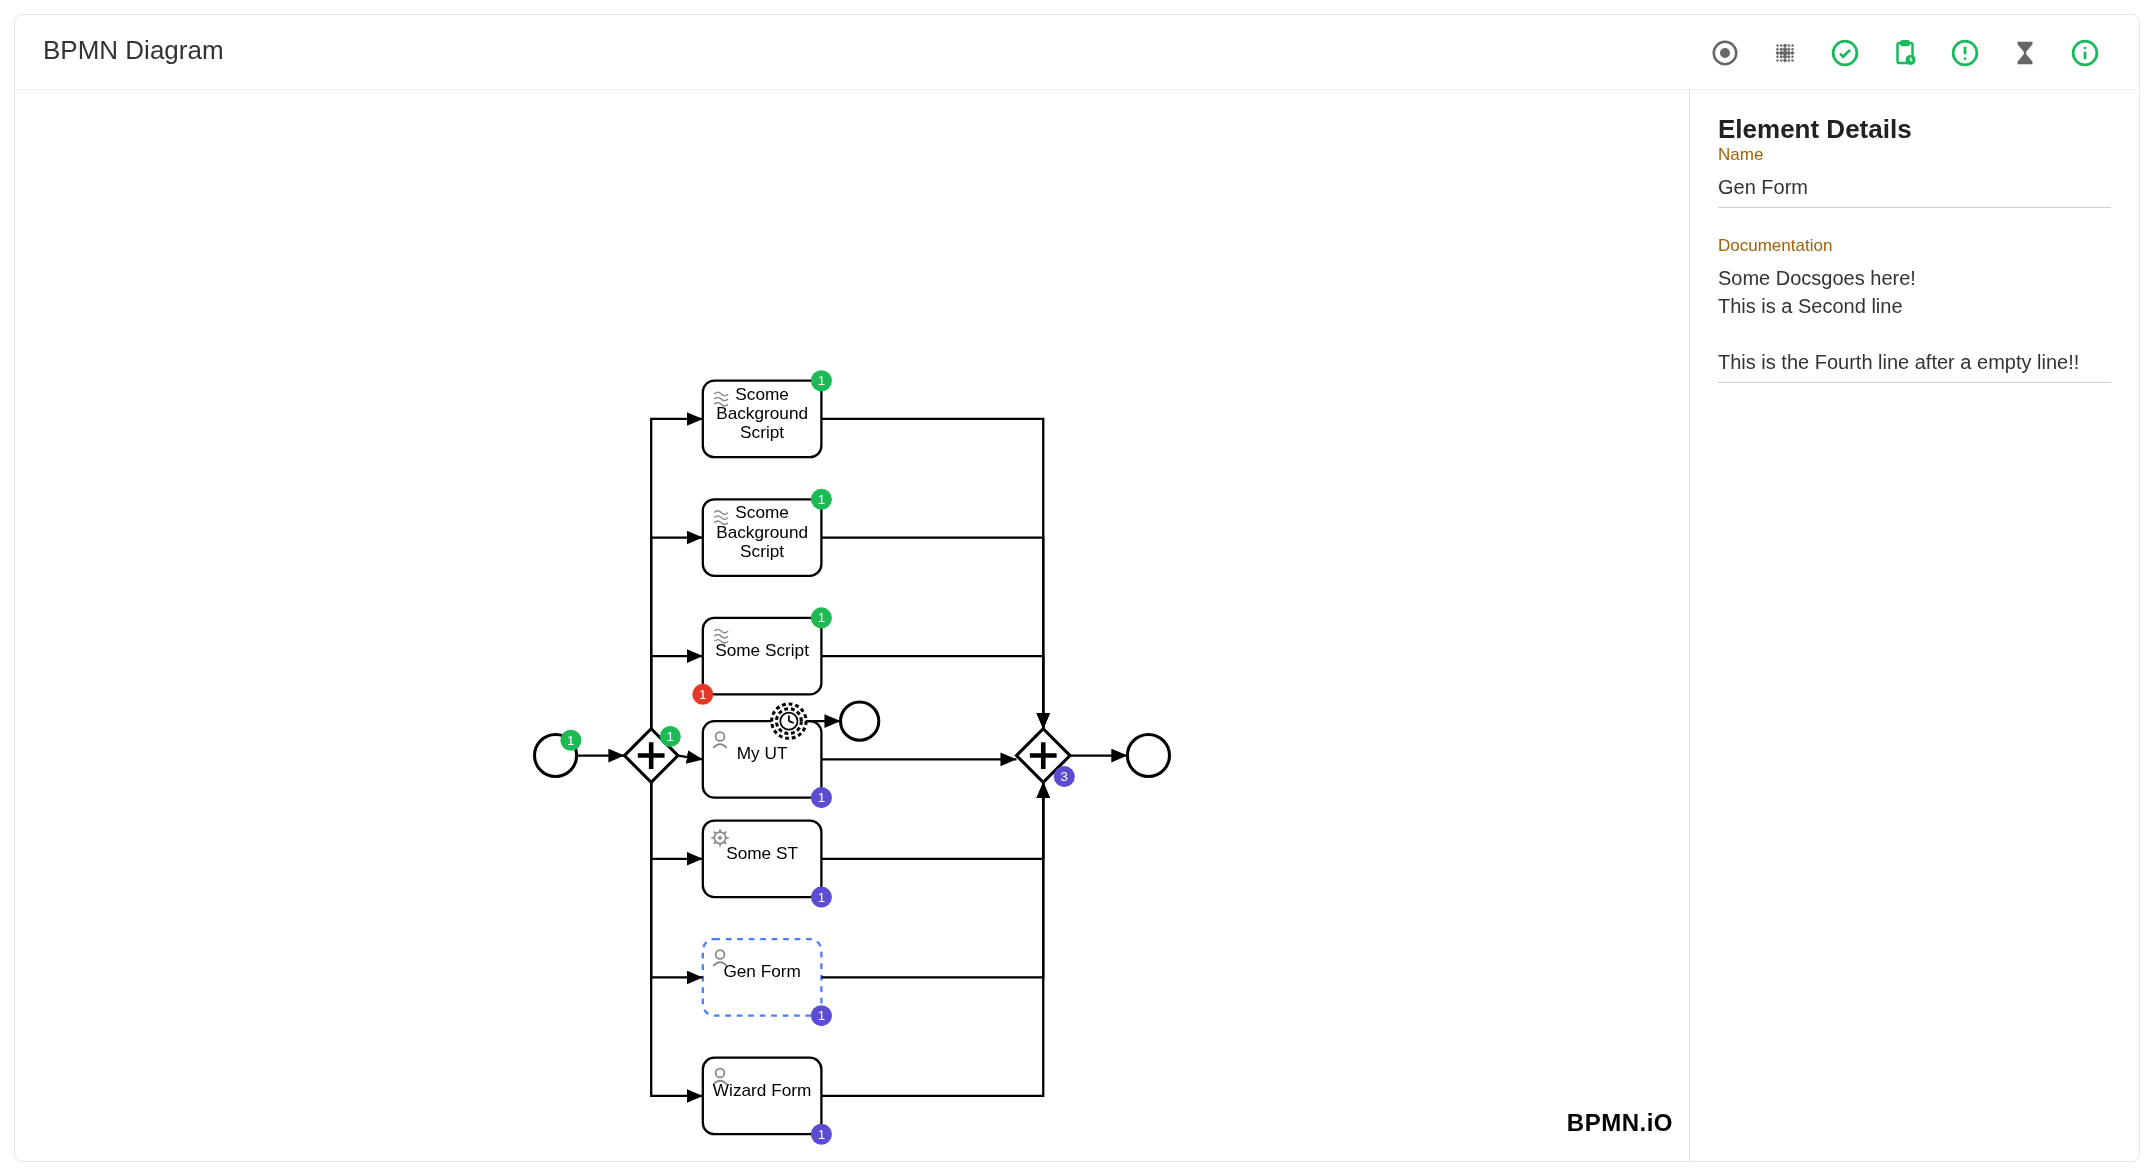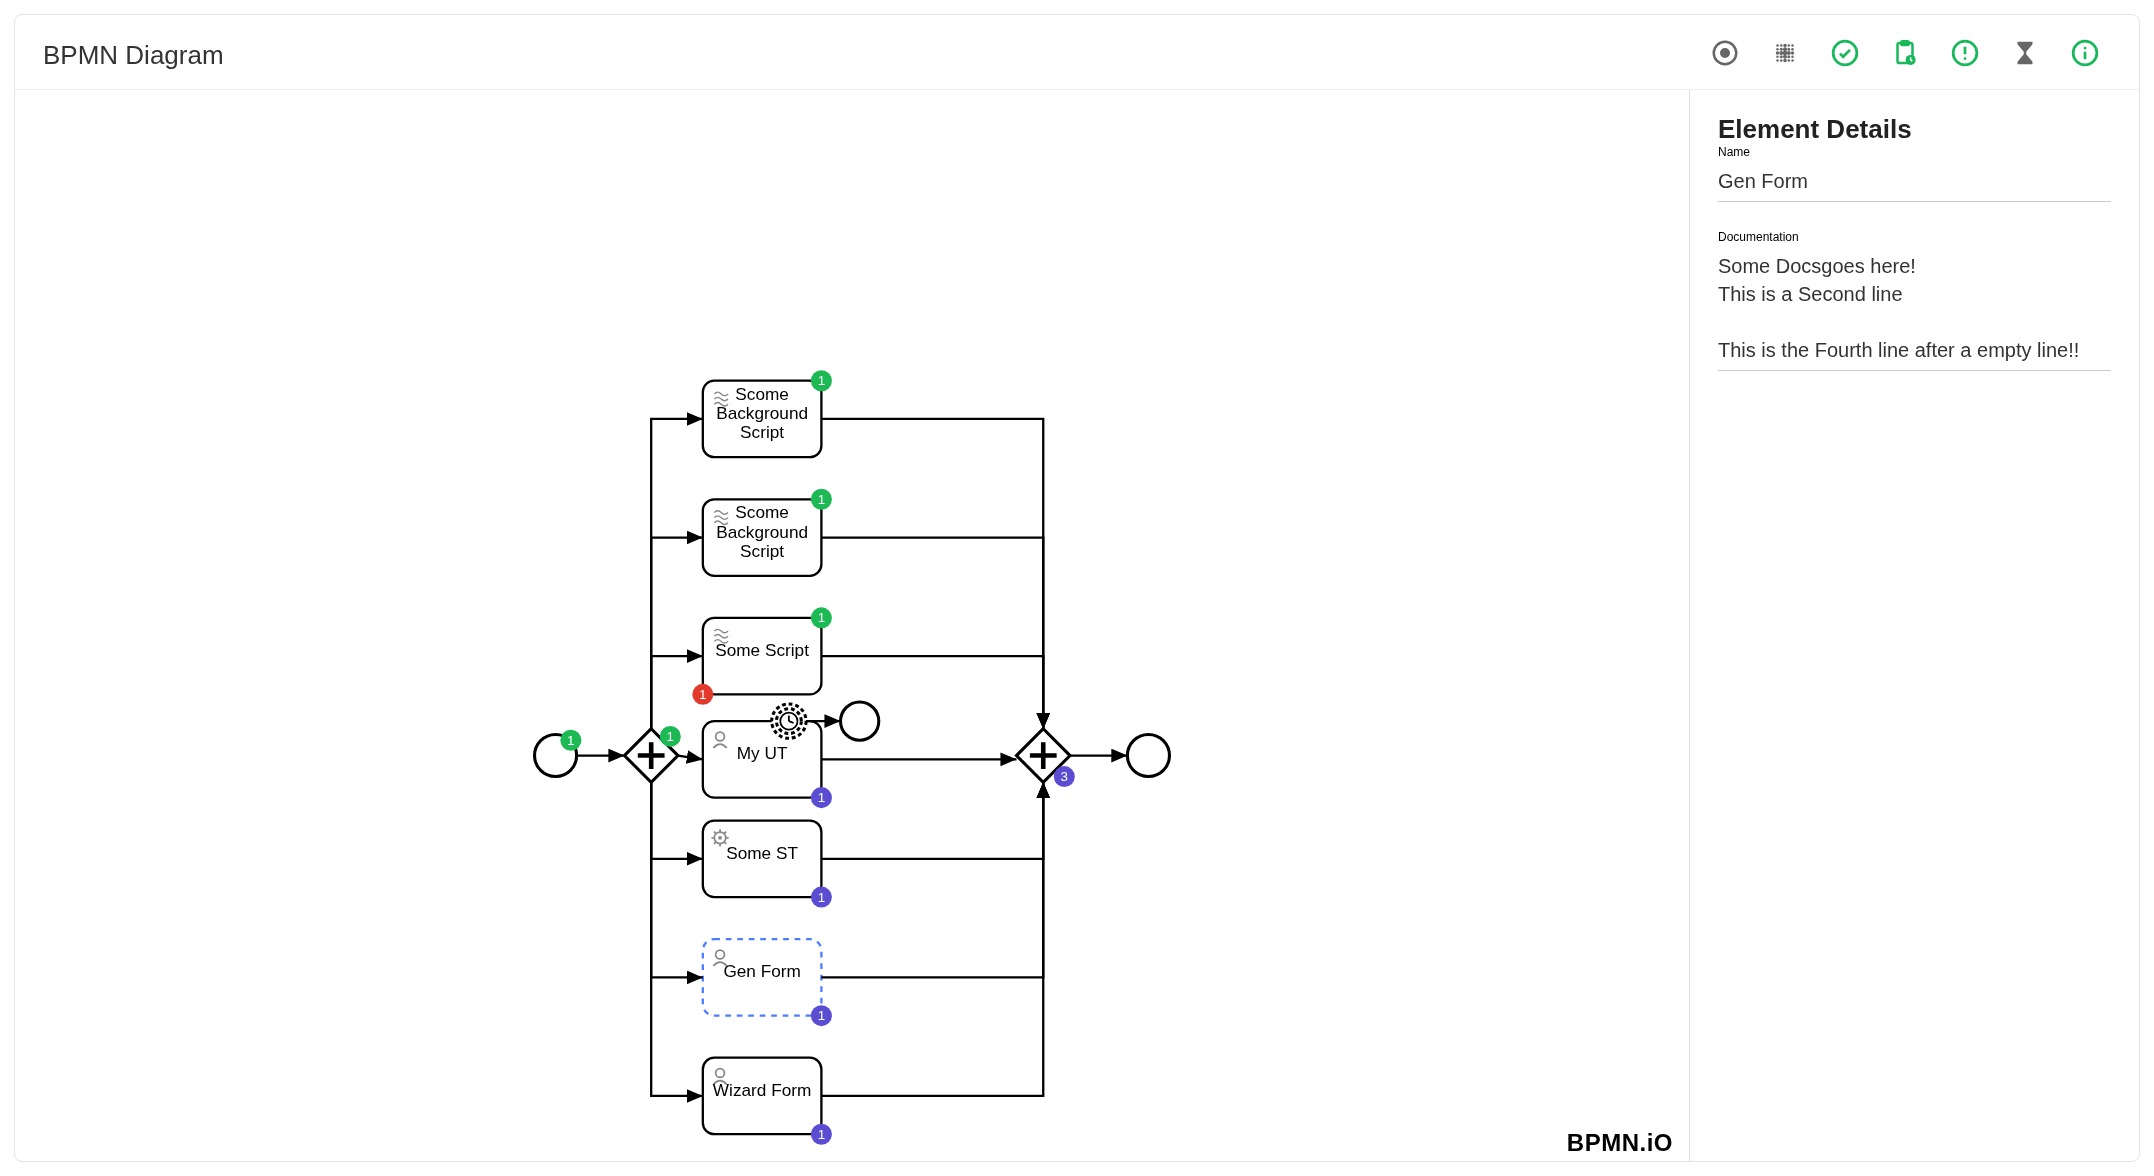--- a/index.html
+++ b/index.html
@@ -2,37 +2,37 @@
 <html><head>
 <meta charset="utf-8">
 <style>
   * { box-sizing: border-box; margin: 0; padding: 0; }
   html, body { width: 100%; height: 100%; font-family: -apple-system, BlinkMacSystemFont, "Segoe UI", Helvetica, Arial, sans-serif; background: #fff; }
   .card {
     position: absolute; inset: 14px; border: 1px solid #e5e5e5; border-radius: 8px; background: #fff;
     display: flex; flex-direction: column; overflow: hidden;
   }
   .header {
-    display: flex; align-items: flex-end; justify-content: space-between;
+    display: flex; align-items: flex-start; justify-content: space-between;
     padding: 20px 28px 18px 28px;
   }
   .title { font-size: 26px; font-weight: 400; color: #333; }
   .toolbar { display: flex; gap: 24px; align-items: center; padding-right: 8px; }
   .tb-btn { width: 36px; height: 36px; display:flex; align-items:center; justify-content:center; cursor:pointer; }
   .tb-btn svg { width: 30px; height: 30px; }
   .content { flex: 1; display: flex; border-top: 1px solid #eee; min-height: 0; }
   .canvas { flex: 1; position: relative; }
   .canvas svg { position:absolute; inset:0; width:100%; height:100%; }
-  .badge-logo { position:absolute; right:16px; bottom:4px; font-family: Impact, "Arial Black", sans-serif; font-weight:900; font-size:24px; letter-spacing:0.5px; color:#000; }
+  .badge-logo { position:absolute; right:16px; bottom:24px; font-family: Impact, "Arial Black", sans-serif; font-weight:900; font-size:24px; letter-spacing:0.5px; color:#000; }
   .sidebar {
     width: 450px; border-left: 1px solid #ddd; padding: 24px 28px; overflow:auto;
   }
   .sidebar h2 { font-size: 26px; font-weight: 600; color:#222; }
   .field { margin-bottom: 28px; }
-  .field-label { font-size: 12px; color:#000000; margin-bottom: 8px; }
+  .field-label { font-size: 17px; color:#a16207; margin-bottom: 8px; }
   .field-value { font-size: 20px; color:#333; border-bottom: 1px solid #ccc; padding-bottom: 6px; white-space: pre-wrap; line-height:1.4; }
   .bpmn-label { font-size: 9px; fill:#000; font-family: Arial, sans-serif; }
   .task-rect { fill:#fff; stroke:#000; stroke-width:1.2; rx:6; ry:6; }
   .task-rect.selected { stroke:#4c7dff; stroke-dasharray:3 3; }
   .gateway { fill:#fff; stroke:#000; stroke-width:1.6; }
   .event { fill:#fff; stroke:#000; stroke-width:1.6; }
   .arrow { stroke:#000; stroke-width:1.2; fill:none; marker-end:url(#arrowhead); }
   .badge-green { fill:#1db954; }
   .badge-purple { fill:#5b4dd1; }
   .badge-red { fill:#e2392a; }

